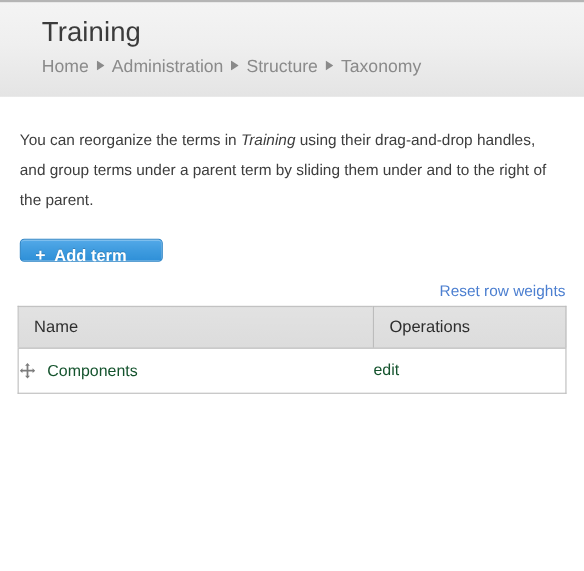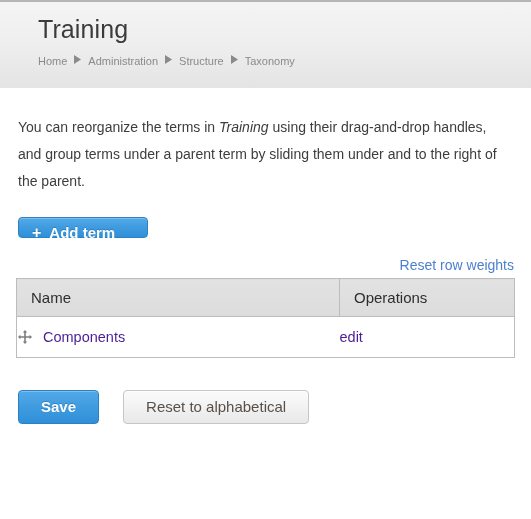--- a/index.html
+++ b/index.html
@@ -28,21 +28,21 @@
     font-size: 25px;
     font-weight: normal;
     color: #3b3b3b;
     line-height: 34px;
     letter-spacing: 0.1px;
     margin: 0;
     padding: 0;
   }
   .breadcrumb {
     margin-top: 5px;
-    font-size: 11px;
+    font-size: 16px;
     color: #8a8a8a;
     line-height: 20px;
     white-space: nowrap;
   }
   .crumb {
     color: #8a8a8a;
     text-decoration: none;
     cursor: pointer;
   }
   .crumb-sep {
@@ -155,21 +155,21 @@
     display: inline-block;
     width: 16px;
     height: 16px;
     vertical-align: -3px;
     margin-right: 10px;
     cursor: move;
   }
   .drag-handle svg { display: block; }
 
   .term-link {
-    color: #4c1d95;
+    color: #14532d;
     text-decoration: none;
     cursor: pointer;
     font-size: 14.5px;
   }
 
   
   .actions {
     padding: 32px 2px 0 2px;
   }
   .save-btn {
@@ -229,17 +229,14 @@
                 <path d="M8 1 L10.2 3.4 H8.8 V7.2 H12.6 V5.8 L15 8 L12.6 10.2 V8.8 H8.8 V12.6 H10.2 L8 15 L5.8 12.6 H7.2 V8.8 H3.4 V10.2 L1 8 L3.4 5.8 V7.2 H7.2 V3.4 H5.8 Z" fill="#7d7d7d"></path>
               </svg></span><a class="term-link">Components</a>
         </td>
         <td class="cell-ops">
           <a class="term-link">edit</a>
         </td>
       </tr>
     </tbody>
   </table>
 
-  <div class="actions">
-    <span class="btn btn-primary save-btn">Save</span><span class="btn btn-secondary reset-btn">Reset to alphabetical</span>
-  </div>
 
 </div>
 
 </body></html>

